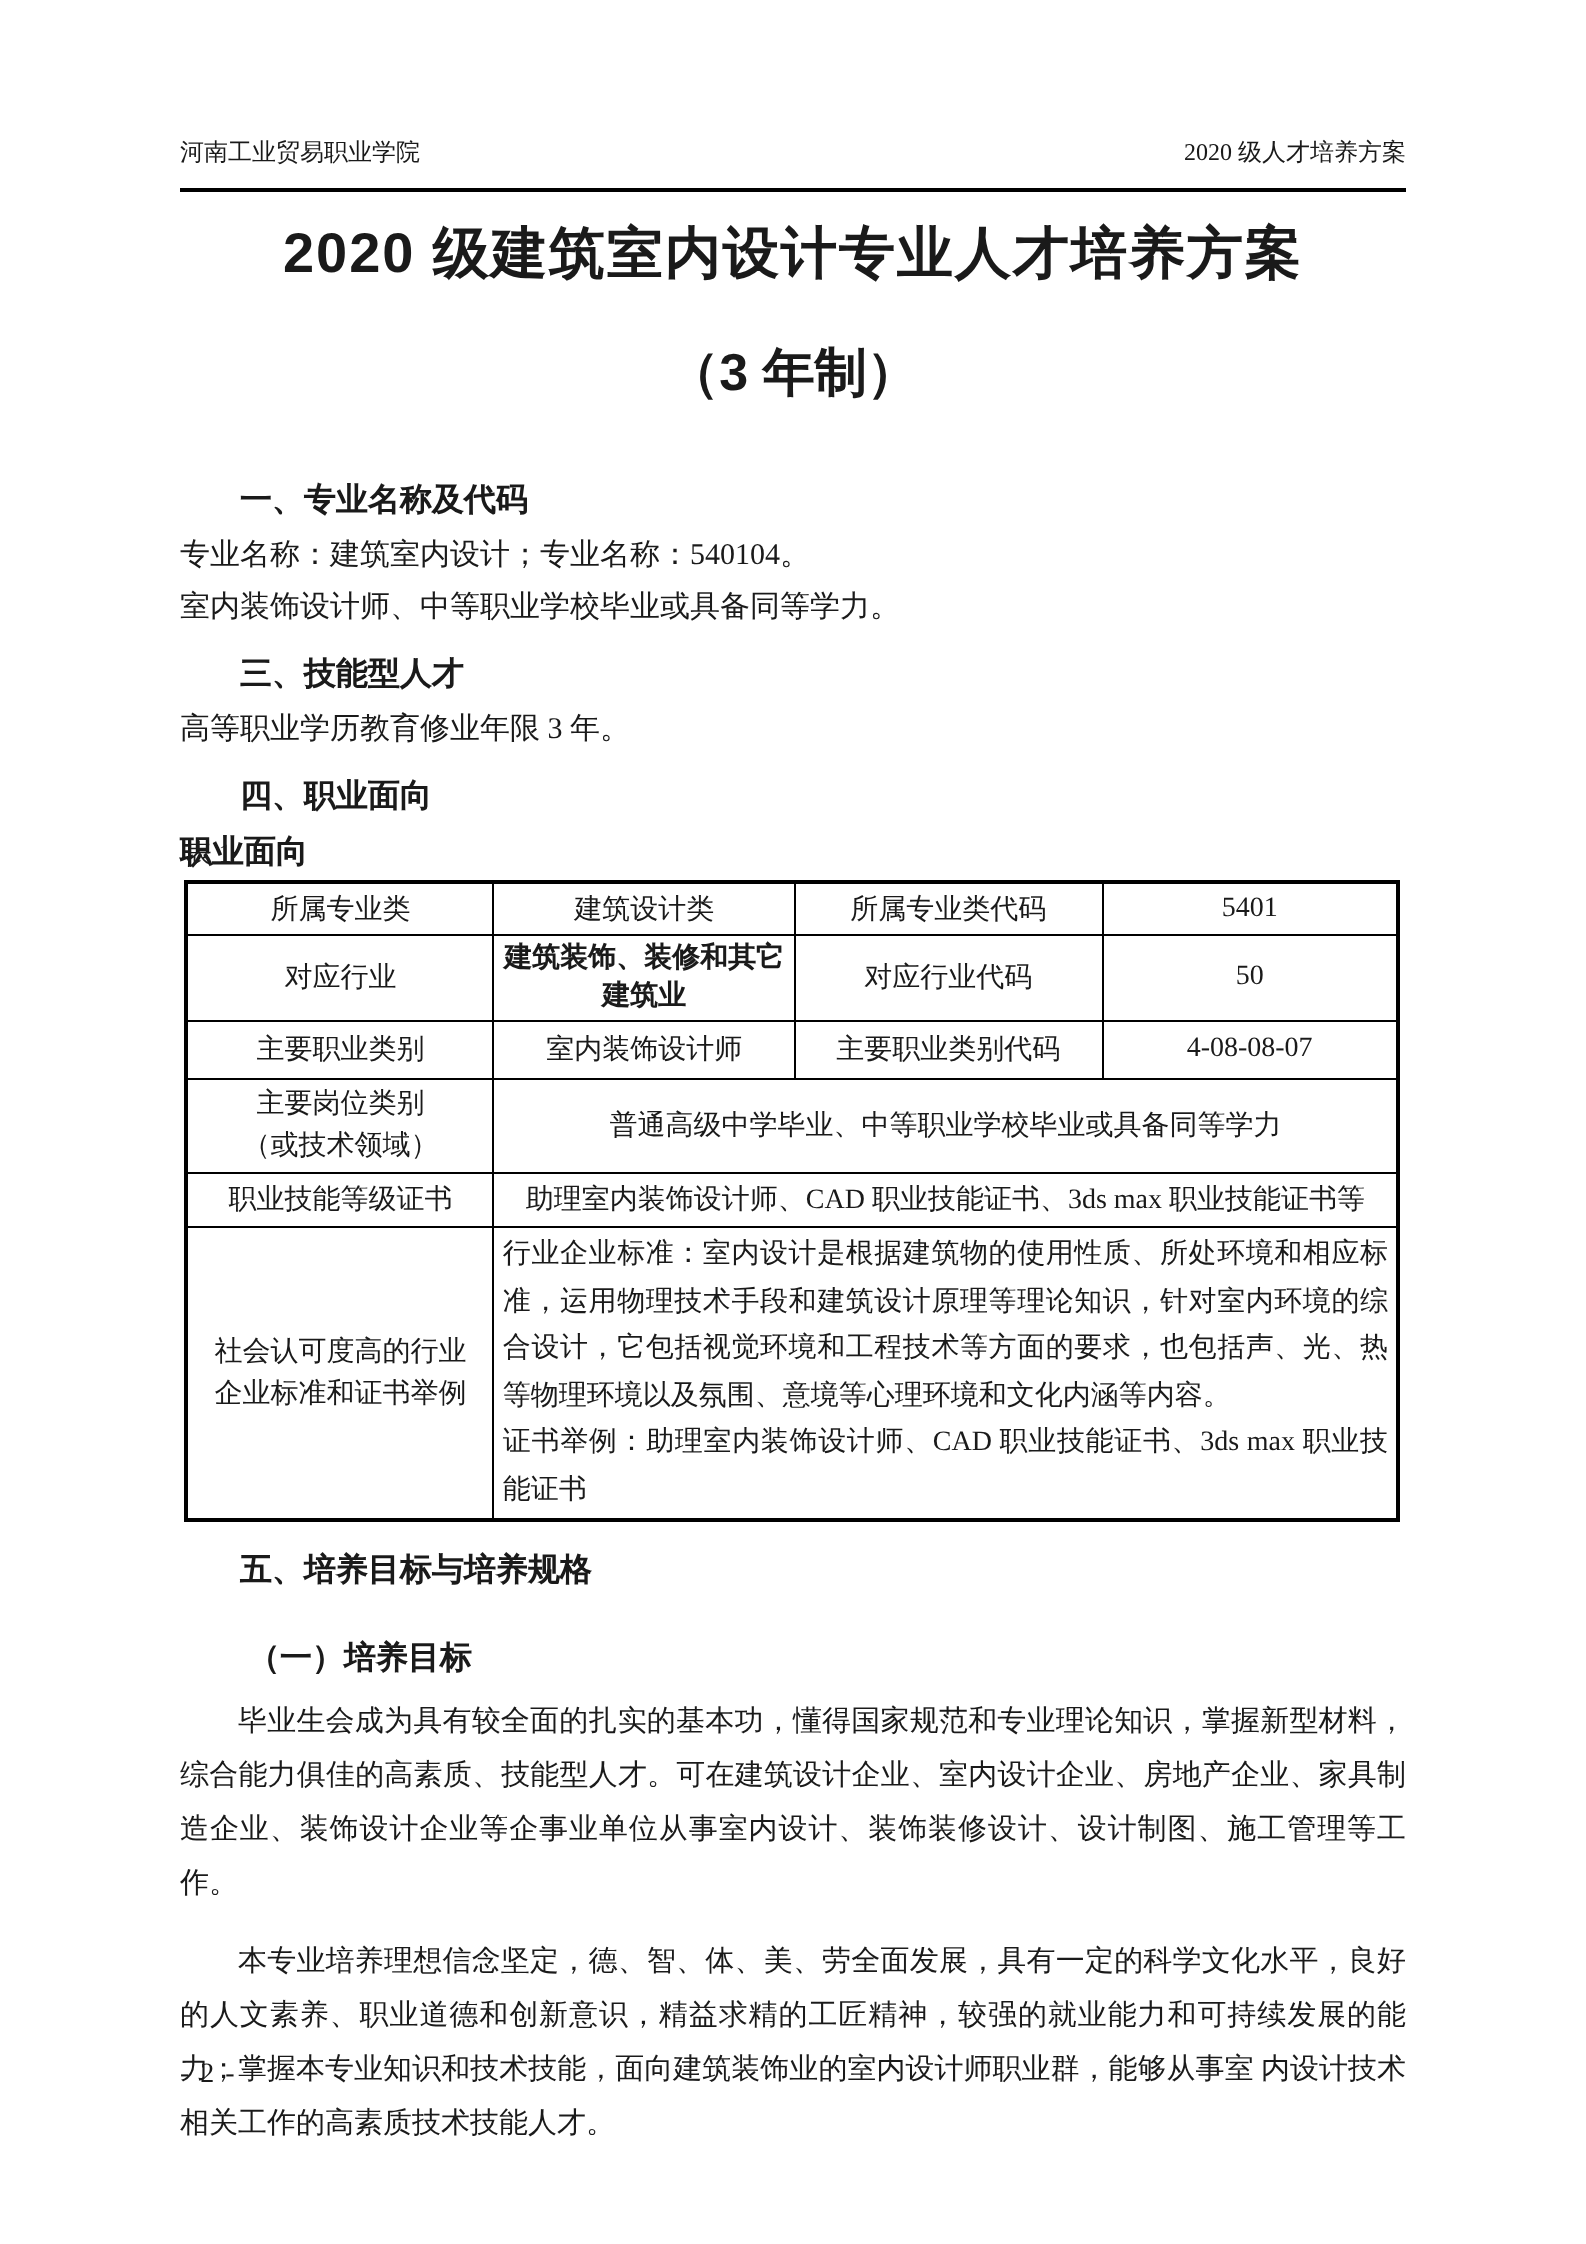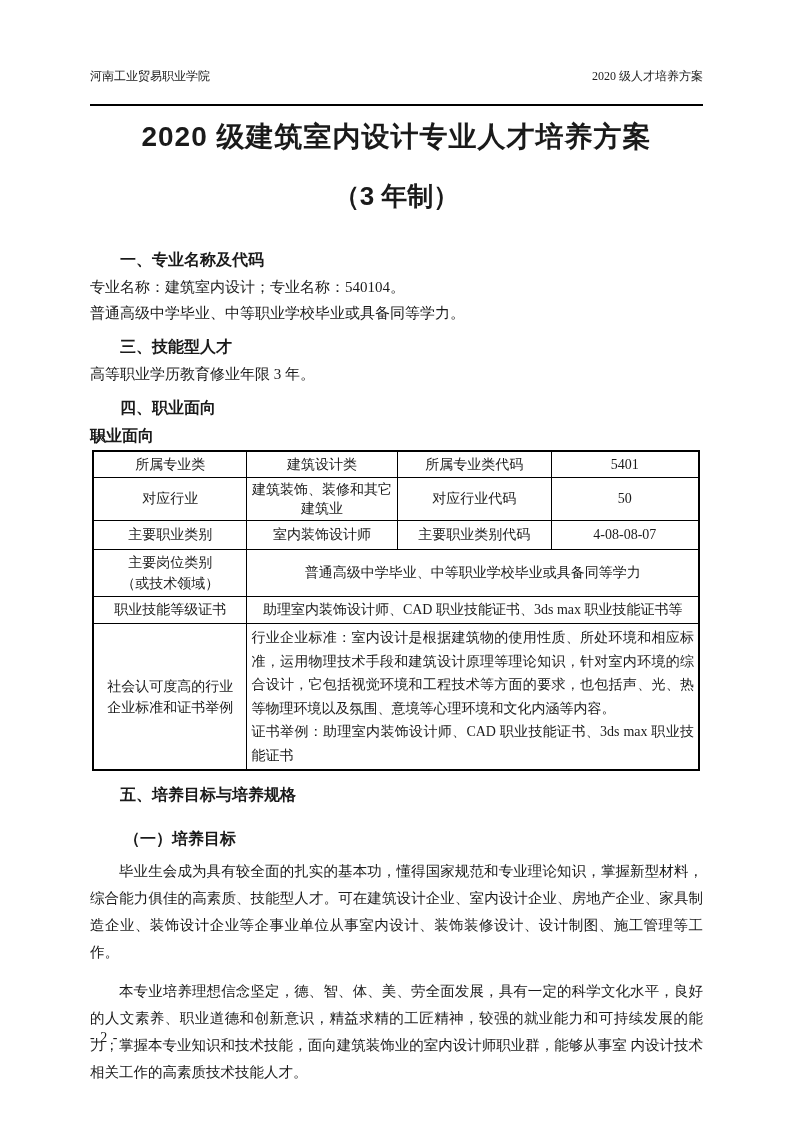--- a/index.html
+++ b/index.html
@@ -12,21 +12,21 @@
     overflow:hidden;
     margin:0 auto;
   }
   .content{padding:68px 90px 0 90px;}
 
   
   .header{
     display:flex;justify-content:space-between;align-items:flex-end;
     font-size:12px;
     border-bottom:2px solid #000;
-    padding-bottom:19px;
+    padding-bottom:9px;
   }
 
   
   .title{
     margin:12px 0 0 0;
     text-align:center;
     font-family:"Liberation Sans","DejaVu Sans",sans-serif;
     font-weight:bold;
     font-size:28px;
     letter-spacing:1px;
@@ -90,20 +90,21 @@
   tr.r1 td{height:21px;}
   tr.r2 td{height:21px;}
   tr.r3 td{height:36px;}
   tr.r4 td{height:24px;}
   tr.r5 td{height:39px;}
   tr.r6 td{height:22px;}
   td.wrap-left{
     text-align:left;
     line-height:19px;
     padding:2px 6px;
+    font-weight:bold;
   }
   td.pre{white-space:pre-line;line-height:21px;}
   td.bigcell{
     text-align:left;
     vertical-align:top;
     padding:5px 10px 6px 10px;
   }
   .bigcell div{
     line-height:23.5px;
     text-align:justify;
@@ -137,21 +138,21 @@
       <span>河南工业贸易职业学院</span>
       <span>2020 级人才培养方案</span>
     </div>
 
     <div class="title">2020 级建筑室内设计专业人才培养方案</div>
     <div class="subtitle">（3 年制）</div>
 
     <div class="sec first">一、专业名称及代码</div>
     <div class="body-line">专业名称：建筑室内设计；专业名称：540104。</div>
 
-    <div class="body-line">普通高级中学毕业、中等职业学校毕业或具备同等学力。</div>
+    <div class="body-line">室内装饰设计师、中等职业学校毕业或具备同等学力。</div>
 
     <div class="sec">三、技能型人才</div>
     <div class="body-line">高等职业学历教育修业年限 3 年。</div>
 
     <div class="sec">四、职业面向</div>
 
     <div class="cap-row">
       <span class="tbl-label">表 1</span>
       <span class="tbl-caption">职业面向</span>
     </div>

